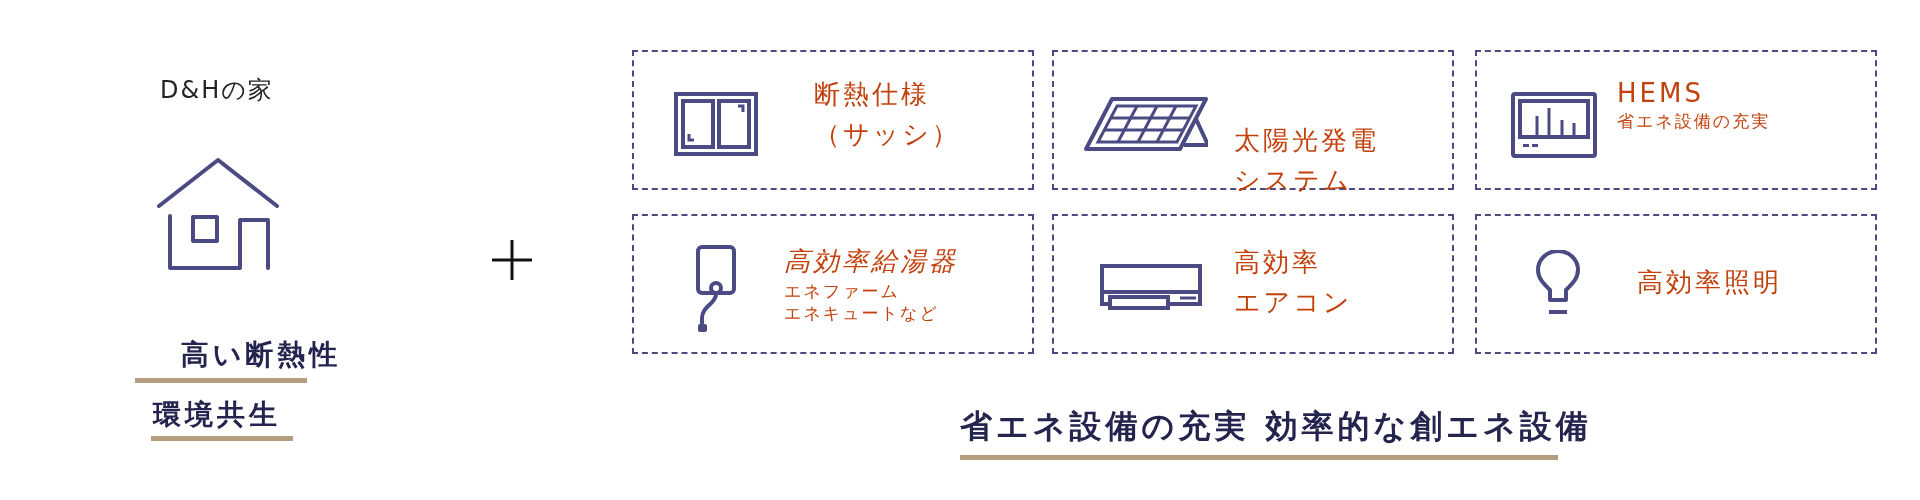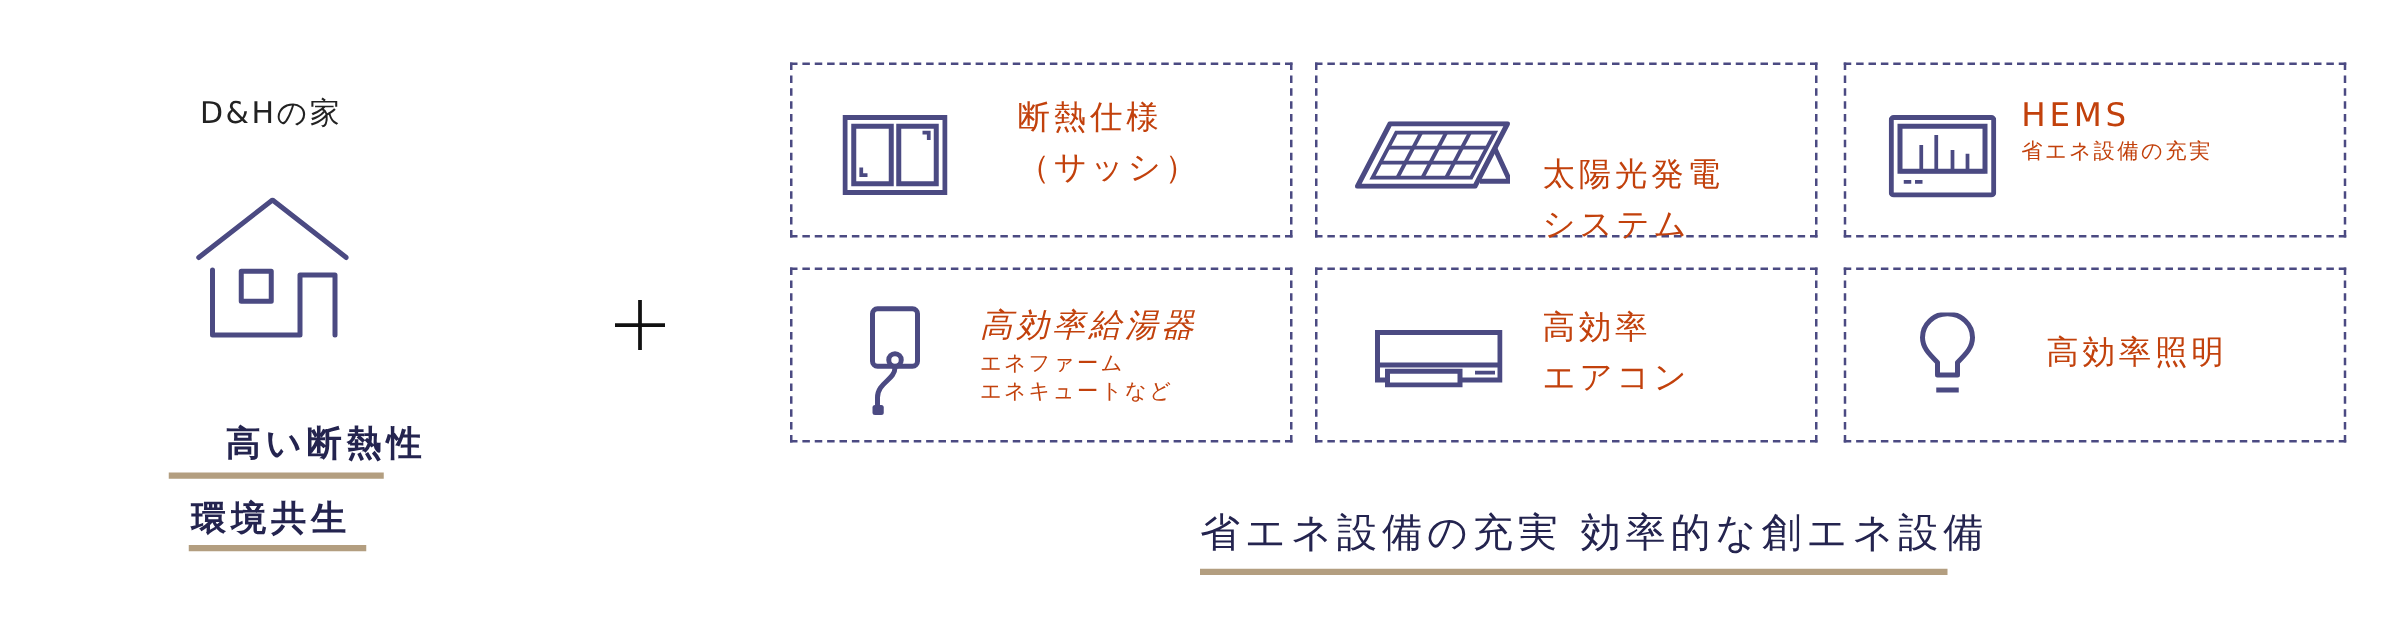--- a/index.html
+++ b/index.html
@@ -14,21 +14,21 @@
   .feat-line { position: absolute; height: 5px; background: #b39e80; }
   .plus { left: 490px; top: 238px; width: 44px; height: 44px; }
   .card {
     position: absolute; box-sizing: border-box; border: 2px dashed #4b4a82;
     width: 402px; height: 140px;
   }
   .card .icon { position: absolute; }
   .card .text { position: absolute; text-align: left; color: #c2410c; }
   .t-main { font-size: 26px; letter-spacing: 3px; line-height: 40px; }
   .t-sub { font-size: 17px; letter-spacing: 2px; line-height: 22px; font-weight: normal; }
-  .bottom-title { left: 960px; top: 405px; font-size: 32px; font-weight: normal; letter-spacing: 4px; color: #24244f; white-space: nowrap; }
+  .bottom-title { left: 960px; top: 405px; font-size: 32px; font-weight: bold; letter-spacing: 4px; color: #24244f; white-space: nowrap; }
   .bottom-line { left: 960px; top: 455px; width: 598px; height: 5px; background: #b39e80; }
 </style>
 </head>
 <body>
 
 <div class="abs house-label">D&amp;Hの家</div>
 
 <svg class="abs house-icon" viewBox="0 0 124 120" style="left:155px;top:158px;width:124px;height:120px;">
   <g fill="none" stroke="#4b4a82" stroke-width="4" stroke-linecap="round" stroke-linejoin="round">
     <polyline points="4,48 63,2 122,48"></polyline>

